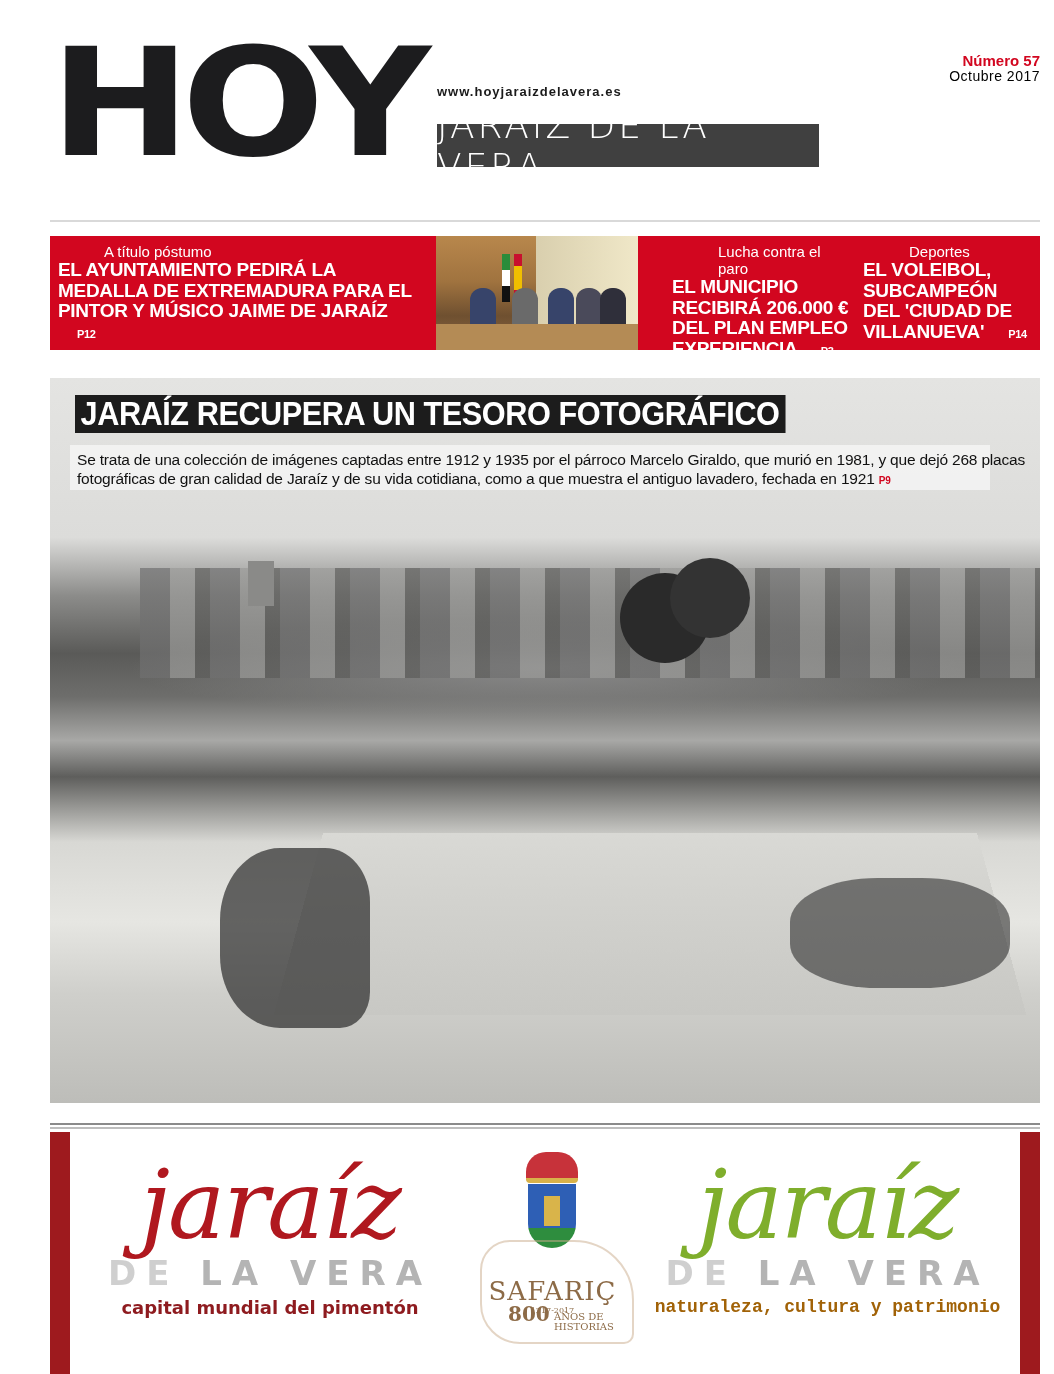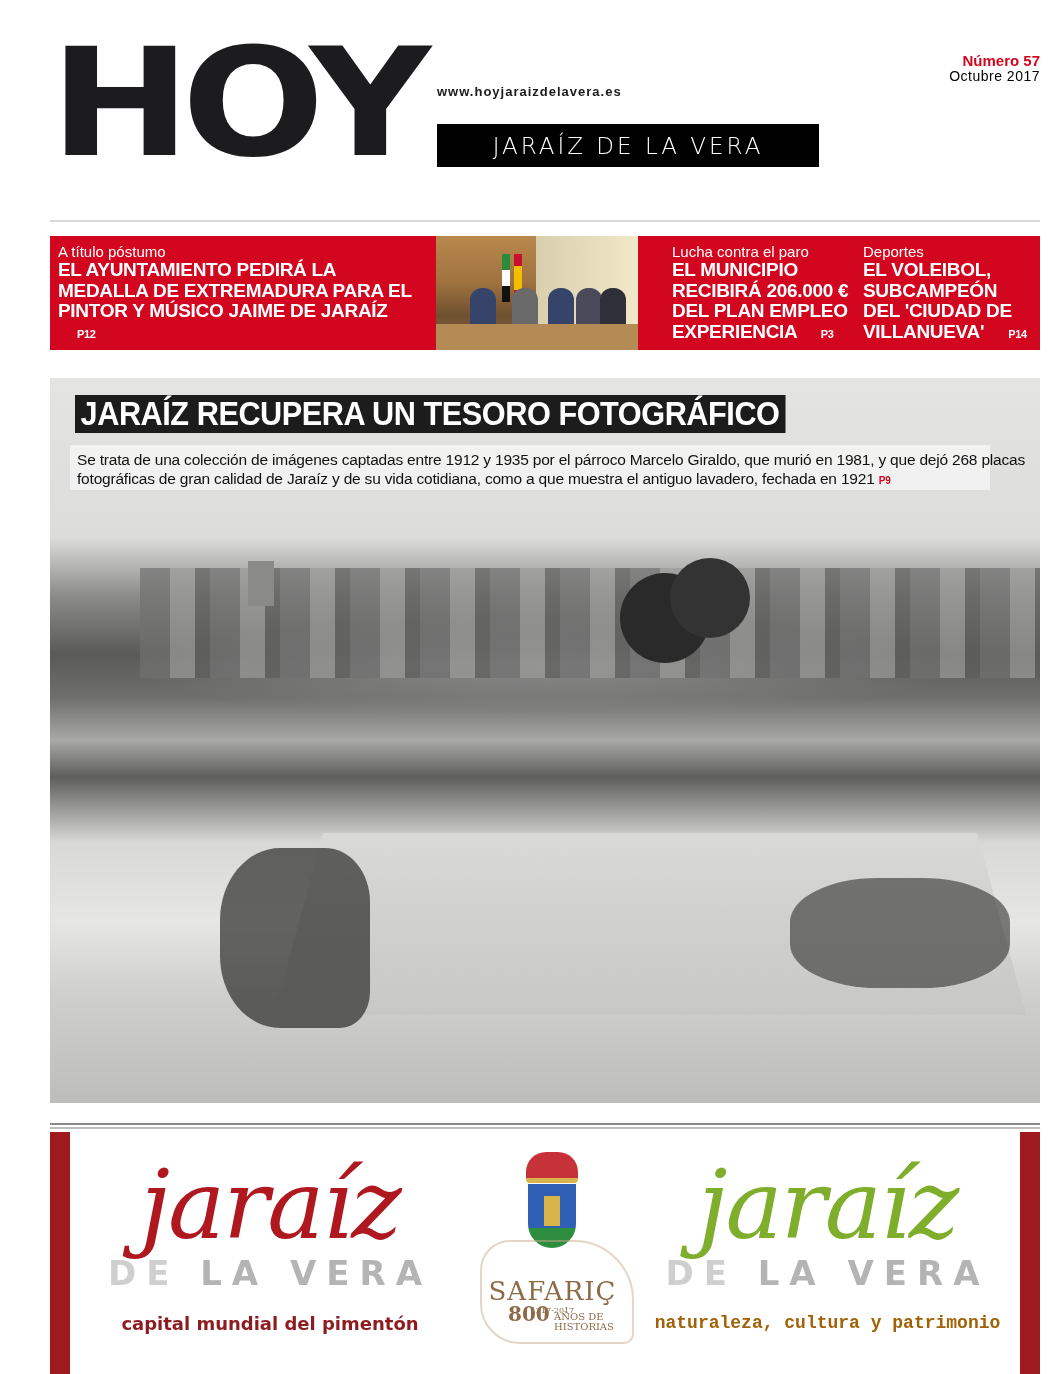--- a/index.html
+++ b/index.html
@@ -2,29 +2,29 @@
 <html><head>
 <meta charset="utf-8">
 <style>
   html, body { margin:0; padding:0; background:#ffffff; }
   body { width:1054px; height:1374px; position:relative; overflow:hidden; font-family:"Liberation Sans", sans-serif; color:#1a1a1a; }
   .abs { position:absolute; }
 
   
   .logo-hoy { left:50px; top:38px; font-family:"DejaVu Sans", sans-serif; font-weight:900; font-size:150px; line-height:130px; letter-spacing:-8px; color:#1c1c1e; transform:scaleX(1.12); transform-origin:left top; }
   .url { left:437px; top:84px; font-size:13px; font-weight:bold; letter-spacing:1px; color:#1a1a1a; font-family:"Liberation Sans Narrow","Liberation Sans", sans-serif; }
-  .edition-box { left:437px; top:124px; width:382px; height:43px; background:#000000; color:#fff; display:flex; align-items:center; justify-content:center; font-size:23px; letter-spacing:3px; font-family:"DejaVu Sans", sans-serif; font-weight:300; }
+  .edition-box { left:437px; top:124px; width:382px; height:43px; background:#404040; color:#fff; display:flex; align-items:center; justify-content:center; font-size:36px; letter-spacing:3px; font-family:"DejaVu Sans", sans-serif; font-weight:300; }
   .issue-num { right:14px; top:52px; font-size:15px; font-weight:bold; color:#d2061f; text-align:right; }
   .issue-date { right:14px; top:68px; font-size:14px; color:#000000; letter-spacing:0.5px; text-align:right; }
   .rule-top { left:50px; top:220px; width:990px; height:2px; background:#d9d9d9; }
 
   
   .teaser-strip { left:50px; top:236px; width:990px; height:114px; background:#d2061f; }
   .teaser { position:absolute; top:0; color:#fff; }
-  .teaser .kicker { font-size:15px; line-height:17px; margin-top:7px; font-family:"Liberation Sans Narrow","Liberation Sans", sans-serif; }
+  .teaser .kicker { font-size:15px; line-height:17px; margin-top:7px; font-family:"Liberation Sans Narrow","Liberation Sans", sans-serif;margin-left:46px; }
   .teaser .headline { font-size:19px; line-height:20.5px; font-weight:bold; font-family:"Liberation Sans Narrow","Liberation Sans", sans-serif; letter-spacing:-0.3px; }
   .teaser .page { font-size:11px; font-weight:bold;padding-left:19px; }
   .teaser-1 { left:8px; width:370px; }
   .teaser-photo { position:absolute; left:386px; top:0; width:202px; height:114px; background:linear-gradient(180deg,#b8874c 0%,#a0733f 40%,#6f5030 70%,#8a6845 100%); overflow:hidden; }
   .teaser-photo .wall { position:absolute; left:100px; top:0; width:102px; height:114px; background:linear-gradient(90deg,#d9cfae,#f0e8c8); }
   .teaser-photo .person { position:absolute; bottom:18px; width:26px; height:44px; border-radius:12px 12px 2px 2px; background:#37446a; }
   .teaser-photo .table { position:absolute; left:0; bottom:0; width:202px; height:26px; background:#b48b55; }
   .teaser-photo .flag { position:absolute; top:18px; width:8px; height:48px; }
   .teaser-2 { left:622px; width:180px; }
   .teaser-3 { left:813px; width:175px; }
@@ -51,21 +51,21 @@
   .rule-bottom-2 { left:50px; top:1127px; width:990px; height:2px; background:#bdbdbd; }
 
   
   .ad-bar-left { left:50px; top:1132px; width:20px; height:242px; background:#9e1a1e; }
   .ad-bar-right { left:1020px; top:1132px; width:20px; height:242px; background:#9e1a1e; }
   .brand { text-align:center; }
   .brand-script { font-family:"DejaVu Serif", serif; font-style:italic; font-size:96px; line-height:100px; letter-spacing:-2px; }
   .brand-sub { font-family:"DejaVu Sans", sans-serif; font-size:34px; letter-spacing:10px; color:#b4b4b4; line-height:36px; }
   .brand-sub .light { font-weight:700; color:#cfcfcf; }
   .brand-sub .bold { font-weight:bold; }
-  .brand-tag { font-family:"DejaVu Sans", sans-serif; font-weight:bold; font-size:18px; margin-top:22px; }
+  .brand-tag { font-family:"DejaVu Sans", sans-serif; font-weight:bold; font-size:18px; margin-top:6px; }
   .brand-left { left:85px; top:1155px; width:370px; }
   .brand-left .brand-script { color:#b0181f; }
   .brand-left .brand-tag { color:#8e1b1f; }
   .brand-right { left:640px; top:1155px; width:375px; }
   .brand-right .brand-script { color:#7fae2c; }
   .brand-right .brand-tag { color:#a16207;font-family:Liberation Mono, monospace; }
 
   .crest-wrap { left:470px; top:1140px; width:165px; height:220px; }
   .crest-crown { position:absolute; left:56px; top:12px; width:52px; height:26px; background:#c7323a; border-radius:20px 20px 4px 4px; border-bottom:5px solid #d8b24a; }
   .crest-shield { position:absolute; left:58px; top:44px; width:48px; height:64px; background:linear-gradient(180deg,#2e5fb5 0%,#2e5fb5 68%,#2e8d3e 68%); border-radius:0 0 24px 24px; }

